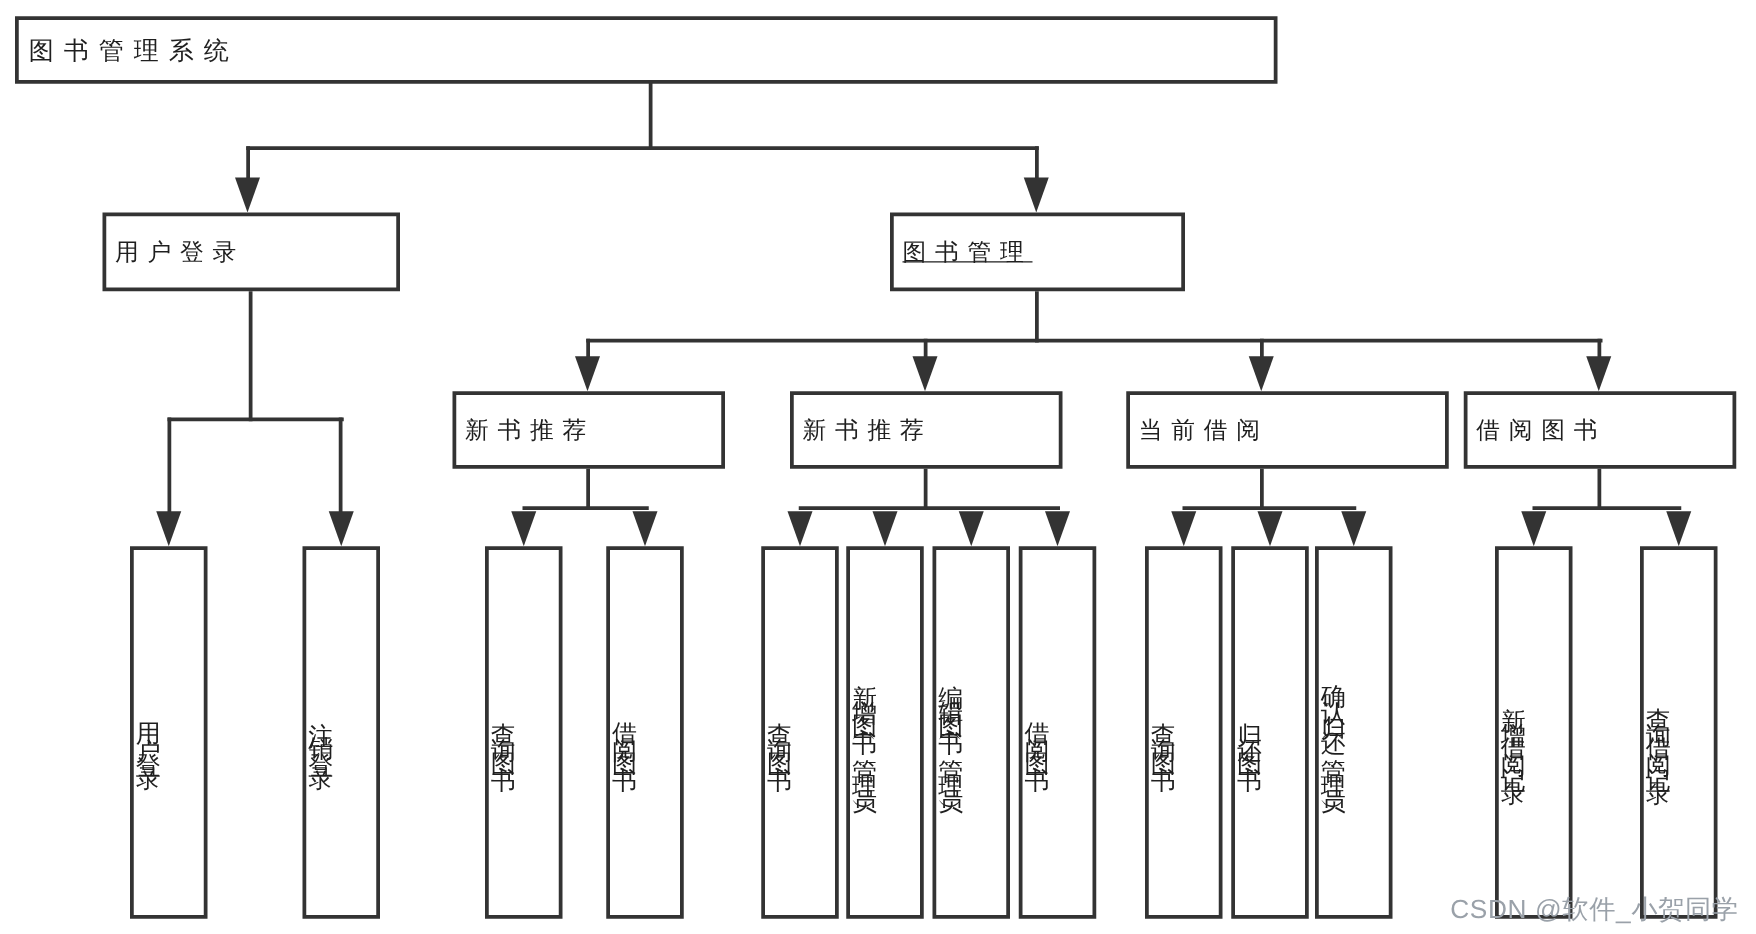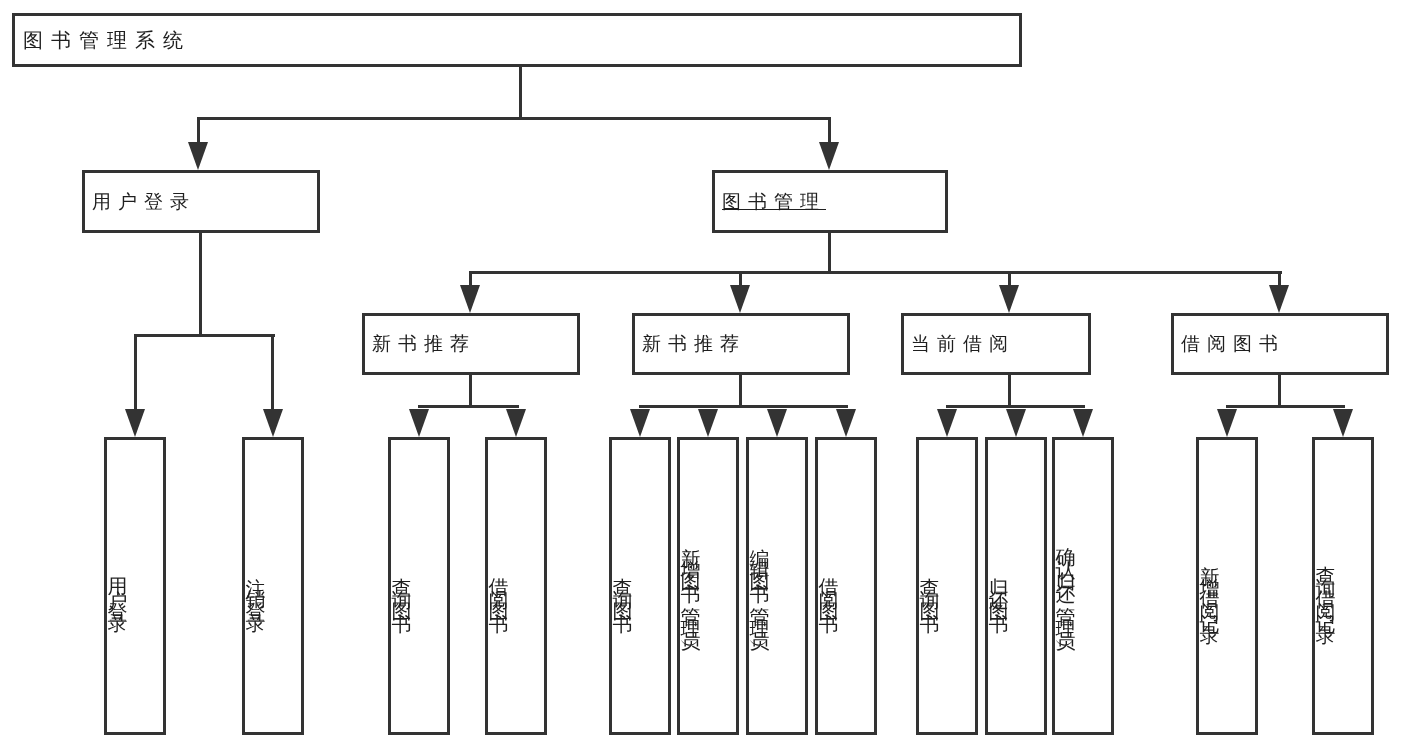--- a/index.html
+++ b/index.html
@@ -78,21 +78,21 @@
   <div class="arrow" style="left:730px;  top:285px;"></div>
   <div class="arrow" style="left:999px;  top:285px;"></div>
   <div class="arrow" style="left:1269px; top:285px;"></div>
 
   <div class="box" style="left:362px; top:313px; width:218px; height:62px;">
     <span class="hlabel">新书推荐</span>
   </div>
   <div class="box" style="left:632px; top:313px; width:218px; height:62px;">
     <span class="hlabel">新书推荐</span>
   </div>
-  <div class="box" style="left:901px; top:313px; width:190px; height:62px;">
+  <div class="box" style="left:901px; top:313px; width:258px; height:62px;">
     <span class="hlabel">当前借阅</span>
   </div>
   <div class="box" style="left:1171px; top:313px; width:218px; height:62px;">
     <span class="hlabel">借阅图书</span>
   </div>
 
   <div class="vline" style="left:469px; top:375px; height:33px;"></div>
   <div class="hline" style="left:418px; top:405px; width:101px;"></div>
   <div class="arrow" style="left:409px; top:409px;"></div>
   <div class="arrow" style="left:506px; top:409px;"></div>
@@ -152,14 +152,15 @@
     <span class="vlabel">确认归还（管理员）</span>
   </div>
 
   <div class="box" style="left:1196px; top:437px; width:62px; height:298px;">
     <span class="vlabel">新增借阅记录</span>
   </div>
   <div class="box" style="left:1312px; top:437px; width:62px; height:298px;">
     <span class="vlabel">查询借阅记录</span>
   </div>
 
+  <div class="watermark">CSDN @软件_小贺同学</div>
 
 </div>
 
 </body></html>

